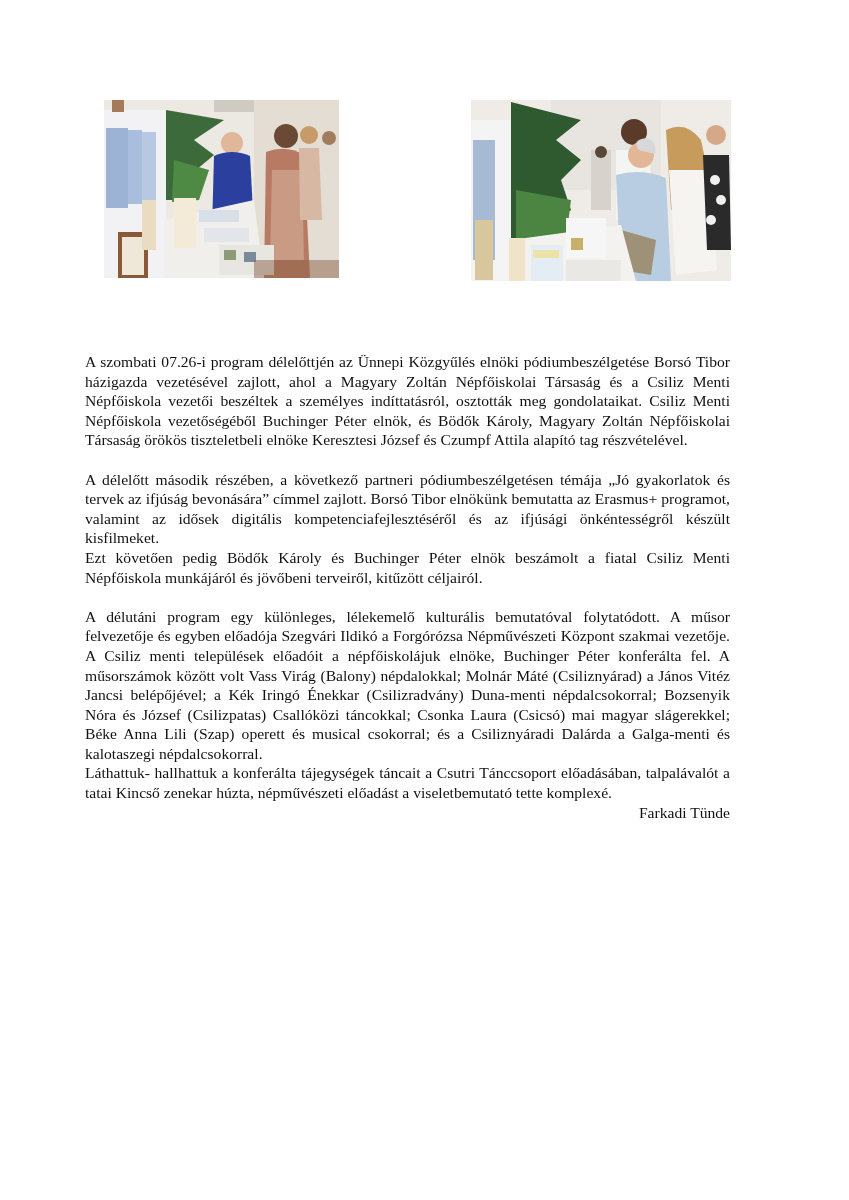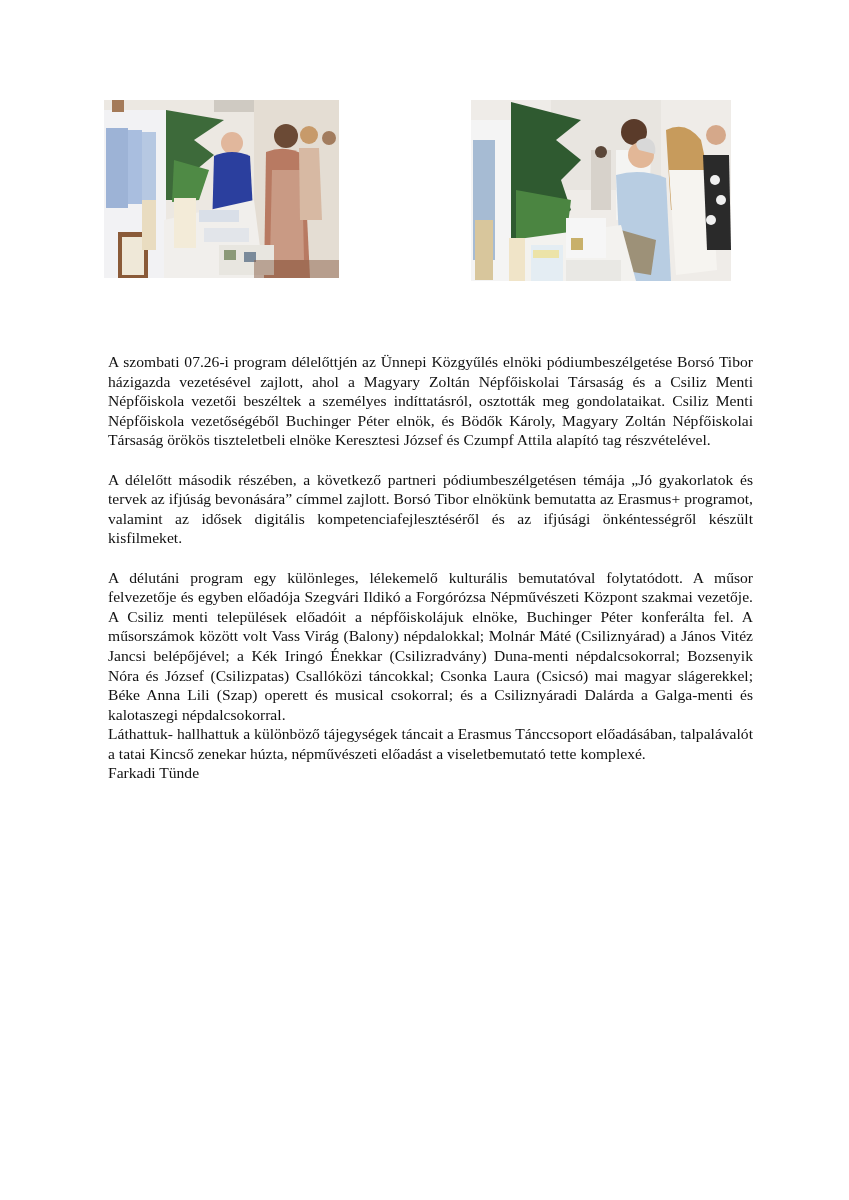--- a/index.html
+++ b/index.html
@@ -2,25 +2,25 @@
 <html><head>
 <meta charset="utf-8">
 <style>
   html, body { margin: 0; padding: 0; background: #ffffff; }
   body { width: 849px; height: 1200px; position: relative; overflow: hidden;
          font-family: "Liberation Serif", serif; color: #111; }
   .photo { position: absolute; overflow: hidden; }
   #photo1 { left: 104px; top: 100px; width: 235px; height: 178px; }
   #photo2 { left: 471px; top: 100px; width: 260px; height: 181px; }
   .photo svg { width: 100%; height: 100%; display: block; }
-  .body-text { position: absolute; left: 108px; top: 352px; width: 645px;
+  .body-text { position: absolute; left: 85px; top: 352px; width: 645px;
                font-size: 15.6px; line-height: 19.6px; text-align: justify; }
   .body-text p { margin: 0; }
   .gap { height: 19.6px; }
-  .signature { text-align: left; }
+  .signature { text-align: right; }
 </style>
 </head>
 <body>
 
 <div class="photo" id="photo1" aria-label="Exhibition table with documents, women in conversation">
   <svg viewBox="0 0 235 178" preserveAspectRatio="none">
     <rect x="0" y="0" width="235" height="178" fill="#ece8e2"></rect>
     <rect x="150" y="0" width="85" height="178" fill="#e4ddd3"></rect>
     <rect x="0" y="10" width="62" height="168" fill="#f2f2f4"></rect>
     <rect x="2" y="28" width="22" height="80" fill="#9db3d6"></rect>
@@ -83,17 +83,18 @@
     <rect x="95" y="118" width="40" height="40" fill="#f6f6f6"></rect>
     <rect x="100" y="138" width="12" height="12" fill="#c8b06a"></rect>
     <rect x="95" y="160" width="55" height="21" fill="#e9e8e4"></rect>
   </svg>
 </div>
 
 <div class="body-text">
   <p>A szombati 07.26-i program délelőttjén az Ünnepi Közgyűlés elnöki pódiumbeszélgetése Borsó Tibor házigazda vezetésével zajlott, ahol a Magyary Zoltán Népfőiskolai Társaság és a Csiliz Menti Népfőiskola vezetői beszéltek a személyes indíttatásról, osztották meg gondolataikat. Csiliz Menti Népfőiskola vezetőségéből Buchinger Péter elnök, és Bödők Károly, Magyary Zoltán Népfőiskolai Társaság örökös tiszteletbeli elnöke Keresztesi József és Czumpf Attila alapító tag részvételével.</p>
   <div class="gap"></div>
   <p>A délelőtt második részében, a következő partneri pódiumbeszélgetésen témája „Jó gyakorlatok és tervek az ifjúság bevonására” címmel zajlott. Borsó Tibor elnökünk bemutatta az Erasmus+ programot, valamint az idősek digitális kompetenciafejlesztéséről és az ifjúsági önkéntességről készült kisfilmeket.</p>
+  <p>Ezt követően pedig Bödők Károly és Buchinger Péter elnök beszámolt a fiatal Csiliz Menti Népfőiskola munkájáról és jövőbeni terveiről, kitűzött céljairól.</p>
   <div class="gap"></div>
   <p>A délutáni program egy különleges, lélekemelő kulturális bemutatóval folytatódott. A műsor felvezetője és egyben előadója Szegvári Ildikó a Forgórózsa Népművészeti Központ szakmai vezetője. A Csiliz menti települések előadóit a népfőiskolájuk elnöke, Buchinger Péter konferálta fel. A műsorszámok között volt Vass Virág (Balony) népdalokkal; Molnár Máté (Csiliznyárad) a János Vitéz Jancsi belépőjével; a Kék Iringó Énekkar (Csilizradvány) Duna-menti népdalcsokorral; Bozsenyik Nóra és József (Csilizpatas) Csallóközi táncokkal; Csonka Laura (Csicsó) mai magyar slágerekkel; Béke Anna Lili (Szap) operett és musical csokorral; és a Csiliznyáradi Dalárda a Galga-menti és kalotaszegi népdalcsokorral.</p>
-  <p>Láthattuk- hallhattuk a különböző tájegységek táncait a Erasmus Tánccsoport előadásában, talpalávalót a tatai Kincső zenekar húzta, népművészeti előadást a viseletbemutató tette komplexé.</p>
+  <p>Láthattuk- hallhattuk a konferálta tájegységek táncait a Csutri Tánccsoport előadásában, talpalávalót a tatai Kincső zenekar húzta, népművészeti előadást a viseletbemutató tette komplexé.</p>
   <p class="signature">Farkadi Tünde</p>
 </div>
 
 </body></html>

